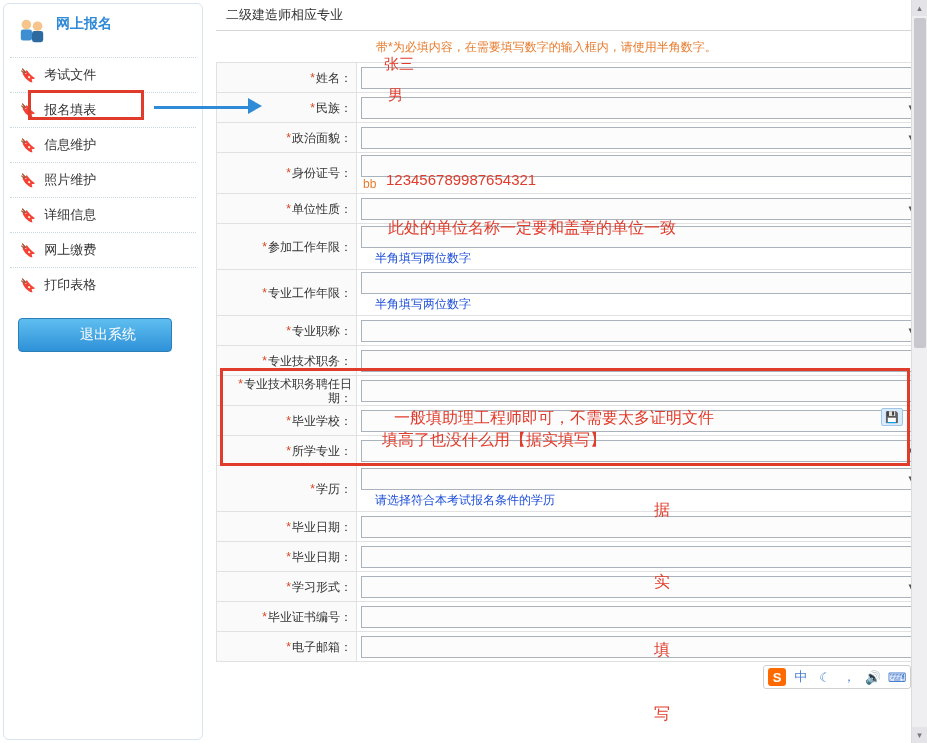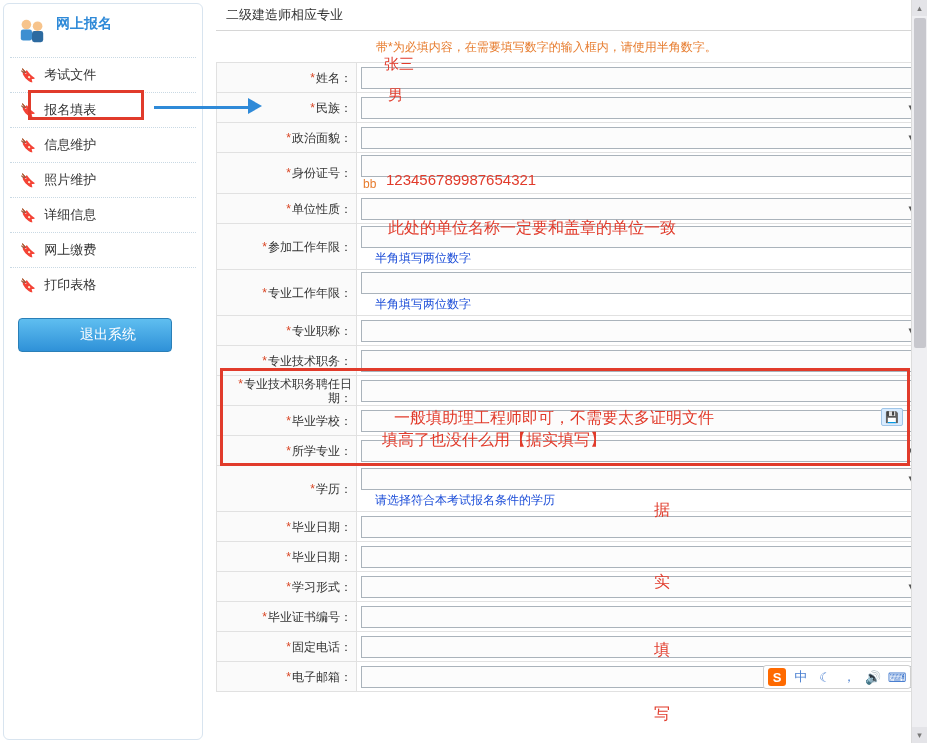--- a/index.html
+++ b/index.html
@@ -179,24 +179,20 @@
           <td class="label"><span class="req">*</span><span>学习形式：</span></td>
           <td class="field">
             <div class="sel-wrap"><select class="sel-input"><option></option></select></div>
           </td>
         </tr>
     <tr>
           <td class="label"><span class="req">*</span><span>毕业证书编号：</span></td>
           <td class="field"><input class="txt-input" style=""></td>
         </tr>
     <tr>
-          <td class="label"><span class="req">*</span><span>固定电话：</span></td>
-          <td class="field"><input class="txt-input" style=""></td>
-        </tr>
-    <tr>
           <td class="label"><span class="req">*</span><span>电子邮箱：</span></td>
           <td class="field"><input class="txt-input" style=""></td>
         </tr>
   </tbody>
     </table>
 </div>
 
 <div class="highlight-box highlight-group"></div>
 
 <div class="red-overlay red-sm" style="left:384px; top:55px;">张三</div>

